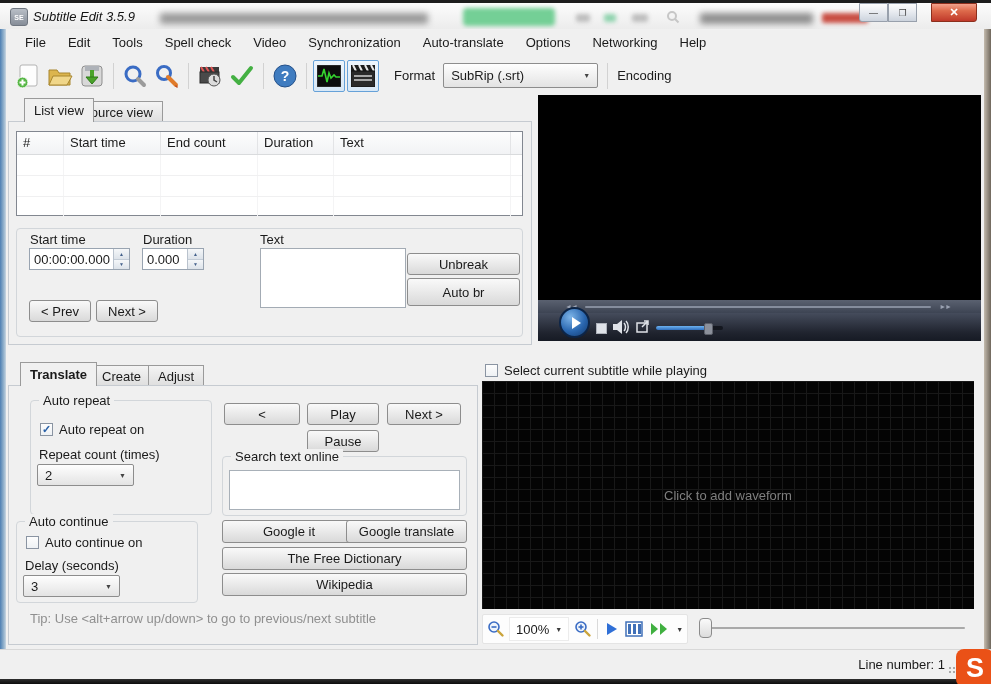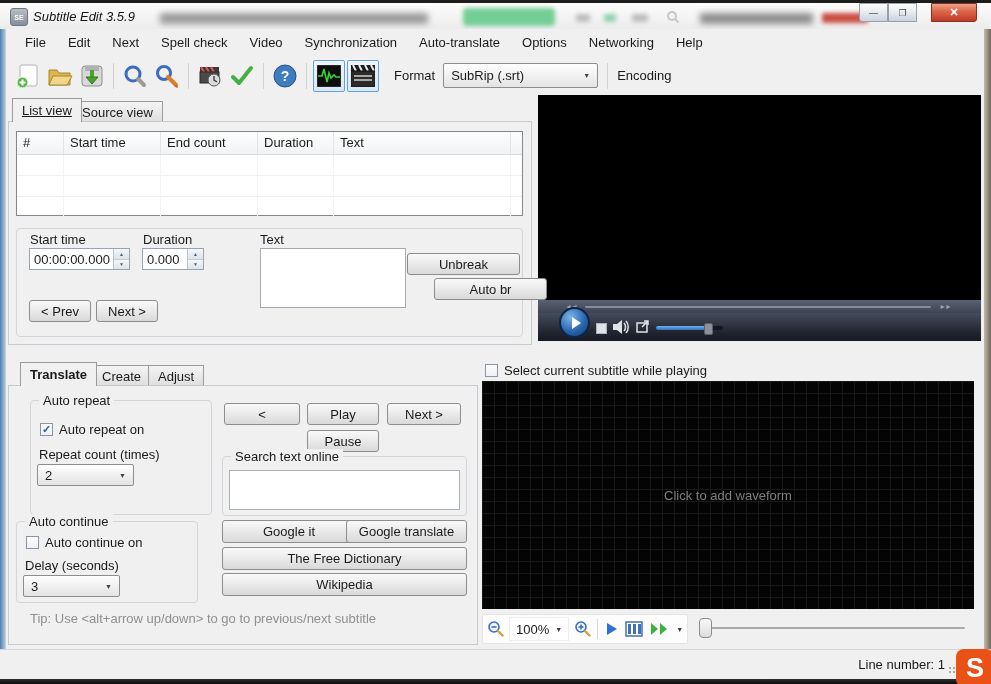--- a/index.html
+++ b/index.html
@@ -136,21 +136,21 @@
         <span>❐</span>
       </div>
     <div class="winbtn close">
         <span>✕</span>
       </div>
   </div>
 
   <div class="abs menubar">
     <span class="menu-item">File</span>
     <span class="menu-item">Edit</span>
-    <span class="menu-item">Next</span>
+    <span class="menu-item">Tools</span>
     <span class="menu-item">Spell check</span>
     <span class="menu-item">Video</span>
     <span class="menu-item">Synchronization</span>
     <span class="menu-item">Auto-translate</span>
     <span class="menu-item">Options</span>
     <span class="menu-item">Networking</span>
     <span class="menu-item">Help</span>
   </div>
 
   <div class="abs toolbar">
@@ -228,21 +228,21 @@
     </div>
     <span class="tb-label">Format</span>
     <div class="combo" style="width:155px;">
       <span>SubRip (.srt)</span>
       <span class="caret">▼</span>
     </div>
     <div class="tsep" style="margin:0 9px;"></div>
     <span class="tb-label" style="margin-left:0;">Encoding</span>
   </div>
 
-  <div class="tab active" style="left:12px;top:98px;text-decoration:underline;">List view</div>
+  <div class="tab active" style="left:24px;top:98px;">List view</div>
   <div class="tab" style="left:72px;top:101px;">Source view</div>
   <div class="tabpage" style="left:8px;top:121px;width:524px;height:224px;"></div>
 
   <div class="abs tbl" style="left:16px;top:131px;width:507px;height:85px;z-index:2;">
     <div class="thead">
       <div class="th" style="width:47px;">#</div>
       <div class="th" style="width:97px;">Start time</div>
       <div class="th" style="width:97px;">End count</div>
       <div class="th" style="width:76px;">Duration</div>
       <div class="th" style="width:177px;">Text</div>
@@ -287,21 +287,21 @@
     <div class="spin" style="left:125px;top:19px;width:62px;">
       <span class="val">0.000</span>
       <div class="btns">
         <div class="sb">▲</div>
         <div class="sb">▼</div>
       </div>
     </div>
     <span class="lbl" style="left:243px;top:3px;">Text</span>
     <textarea class="ta" style="left: 243px; top: 19px; width: 146px; height: 60px;"></textarea>
     <div class="btn" style="left:390px;top:24px;width:113px;height:22px;">Unbreak</div>
-    <div class="btn" style="left:390px;top:49px;width:113px;height:22px;margin-left:27px;">Auto br</div>
+    <div class="btn" style="left:390px;top:49px;width:113px;height:28px;">Auto br</div>
     <div class="btn" style="left:12px;top:71px;width:62px;height:22px;">&lt; Prev</div>
     <div class="btn" style="left:79px;top:71px;width:62px;height:22px;">Next &gt;</div>
   </div>
 
   <div class="abs video" style="left:538px;top:95px;width:443px;height:246px;">
     <div class="vp-seek">
       <span class="vp-arrows" style="margin-left:27px;">◄◄</span>
       <div class="vp-line"></div>
       <span class="vp-arrows" style="margin-right:30px;">►►</span>
     </div>

